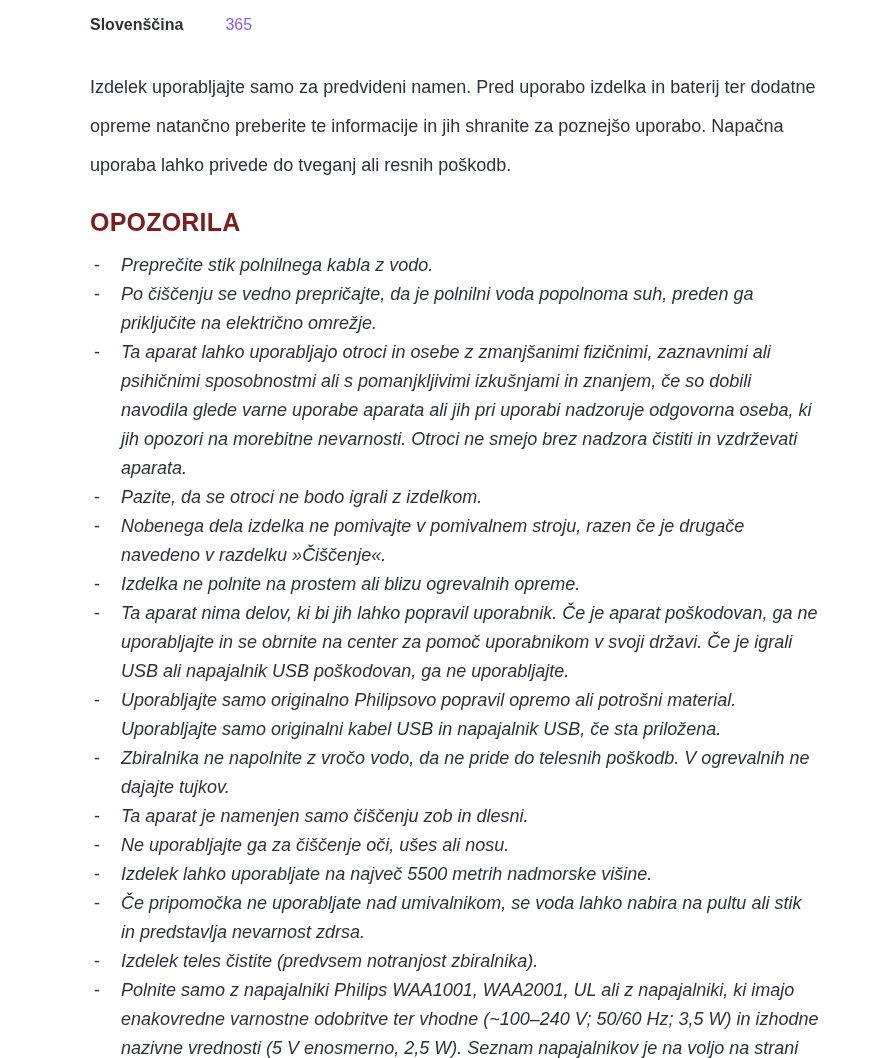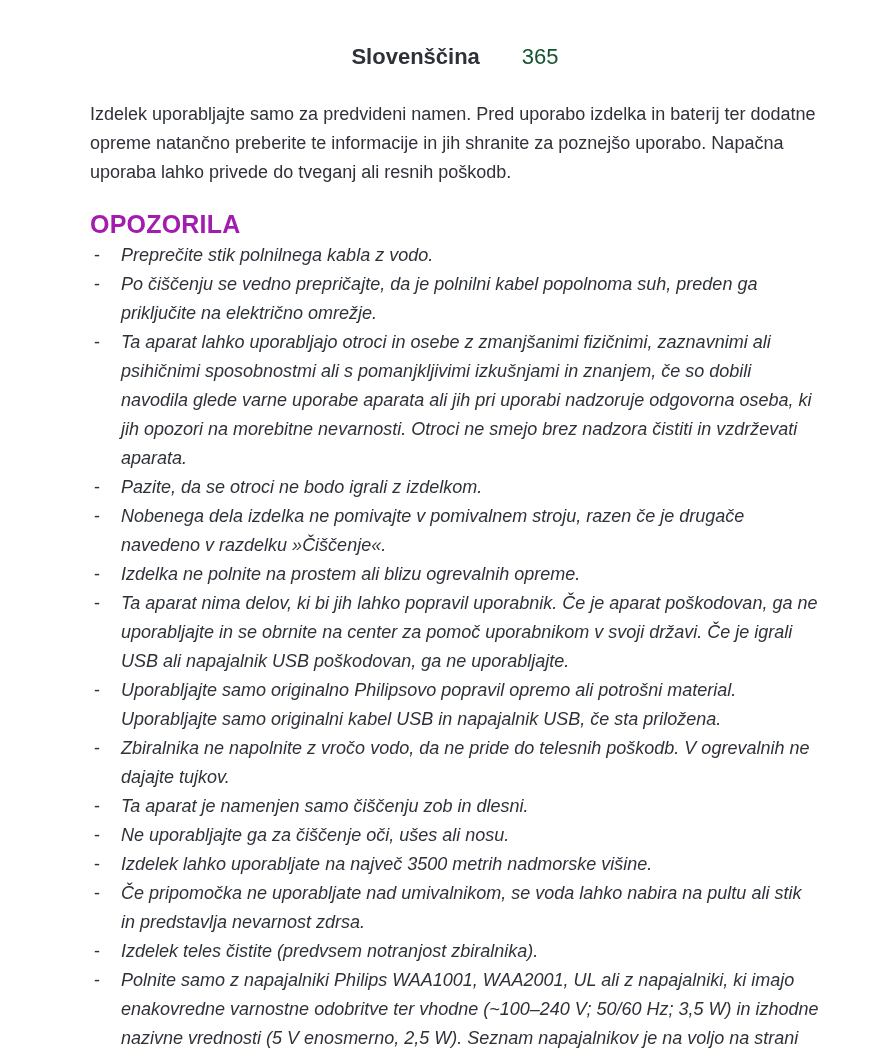--- a/index.html
+++ b/index.html
@@ -9,49 +9,48 @@
   }
   .page {
     width: 896px;
     min-height: 1058px;
     background: #ffffff;
     color: #2e3238;
     padding: 14px 76px 40px 90px;
   }
   .page-header {
     display: flex;
-    justify-content: center;
+    justify-content: flex-start;
     align-items: baseline;
     gap: 42px;
-    font-size: 22px;
+    font-size: 16px;
     line-height: 22px;
     margin-bottom: 32px;
   }
   .page-header .lang {
     font-weight: bold;
     color: #2e3238;
   }
   .page-header .pagenum {
     font-weight: normal;
-    color: #14532d;
-    margin-top: 32px;
+    color: #8b5cf6;
   }
   .intro {
     font-size: 18px;
-    line-height: 29px;
+    line-height: 39px;
     color: #2e3238;
     margin-bottom: 22px;
   }
   .section-title {
     font-size: 25px;
     line-height: 30px;
     font-weight: bold;
-    color: #a21caf;
+    color: #7f1d1d;
     letter-spacing: 0.2px;
-    margin-bottom: 2px;
+    margin-bottom: 14px;
   }
   .warning-list {
     list-style: none;
   }
   .warning-list li {
     display: flex;
     align-items: flex-start;
     font-size: 18px;
     line-height: 29px;
     color: #2e3238;
@@ -78,21 +77,21 @@
 
   <h1 class="section-title">OPOZORILA</h1>
 
   <ul class="warning-list">
       <li>
         <span class="dash">-</span>
         <span class="item-text">Preprečite stik polnilnega kabla z vodo.</span>
       </li>
       <li>
         <span class="dash">-</span>
-        <span class="item-text">Po čiščenju se vedno prepričajte, da je polnilni kabel popolnoma suh, preden ga priključite na električno omrežje.</span>
+        <span class="item-text">Po čiščenju se vedno prepričajte, da je polnilni voda popolnoma suh, preden ga priključite na električno omrežje.</span>
       </li>
       <li>
         <span class="dash">-</span>
         <span class="item-text">Ta aparat lahko uporabljajo otroci in osebe z zmanjšanimi fizičnimi, zaznavnimi ali psihičnimi sposobnostmi ali s pomanjkljivimi izkušnjami in znanjem, če so dobili navodila glede varne uporabe aparata ali jih pri uporabi nadzoruje odgovorna oseba, ki jih opozori na morebitne nevarnosti. Otroci ne smejo brez nadzora čistiti in vzdrževati aparata.</span>
       </li>
       <li>
         <span class="dash">-</span>
         <span class="item-text">Pazite, da se otroci ne bodo igrali z izdelkom.</span>
       </li>
       <li>
@@ -118,21 +117,21 @@
       <li>
         <span class="dash">-</span>
         <span class="item-text">Ta aparat je namenjen samo čiščenju zob in dlesni.</span>
       </li>
       <li>
         <span class="dash">-</span>
         <span class="item-text">Ne uporabljajte ga za čiščenje oči, ušes ali nosu.</span>
       </li>
       <li>
         <span class="dash">-</span>
-        <span class="item-text">Izdelek lahko uporabljate na največ 3500 metrih nadmorske višine.</span>
+        <span class="item-text">Izdelek lahko uporabljate na največ 5500 metrih nadmorske višine.</span>
       </li>
       <li>
         <span class="dash">-</span>
         <span class="item-text">Če pripomočka ne uporabljate nad umivalnikom, se voda lahko nabira na pultu ali stik in predstavlja nevarnost zdrsa.</span>
       </li>
       <li>
         <span class="dash">-</span>
         <span class="item-text">Izdelek teles čistite (predvsem notranjost zbiralnika).</span>
       </li>
       <li>

